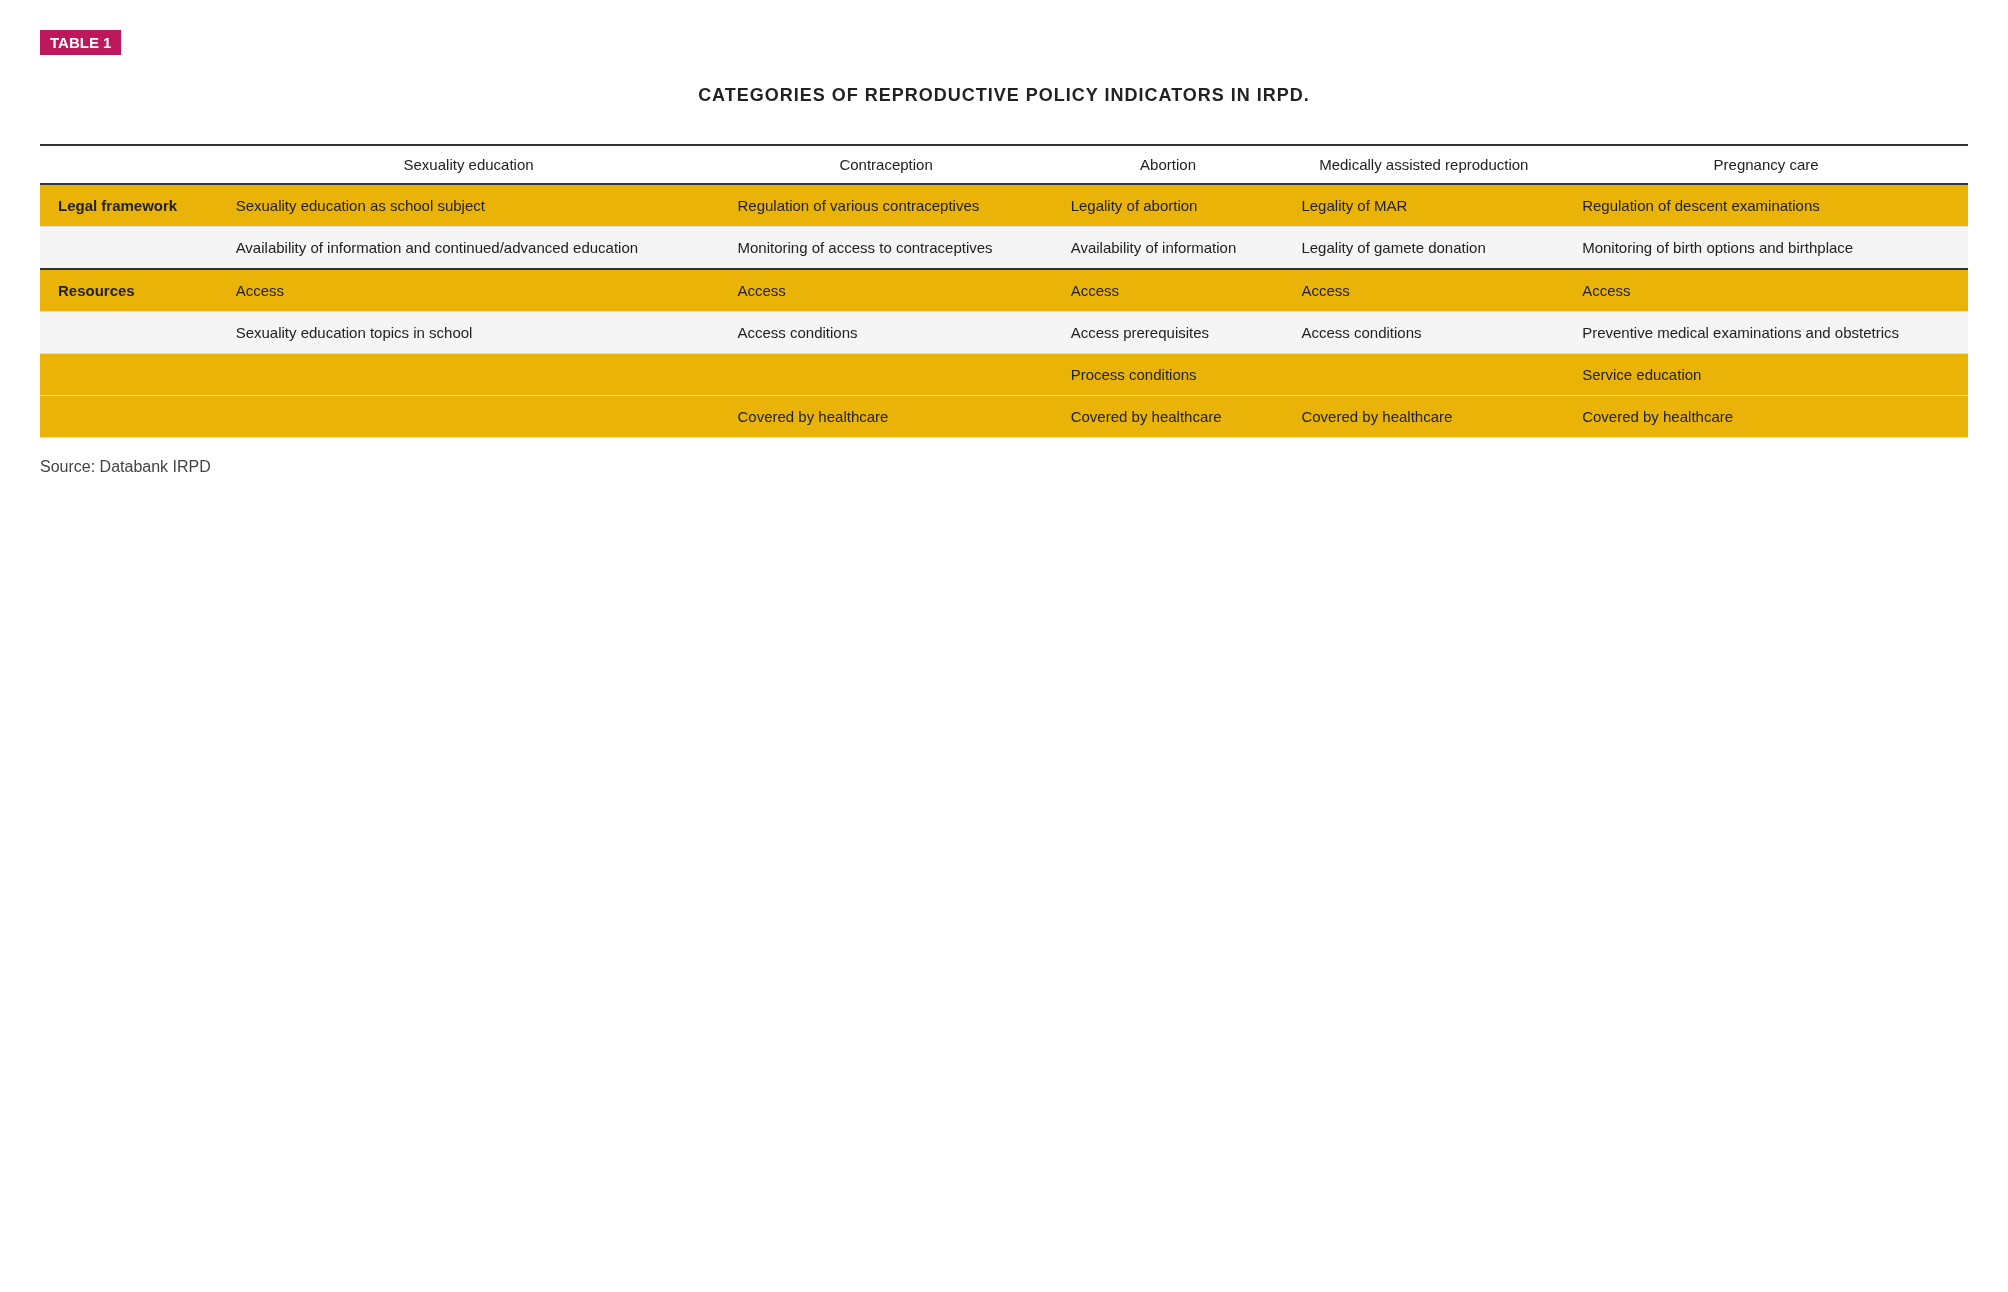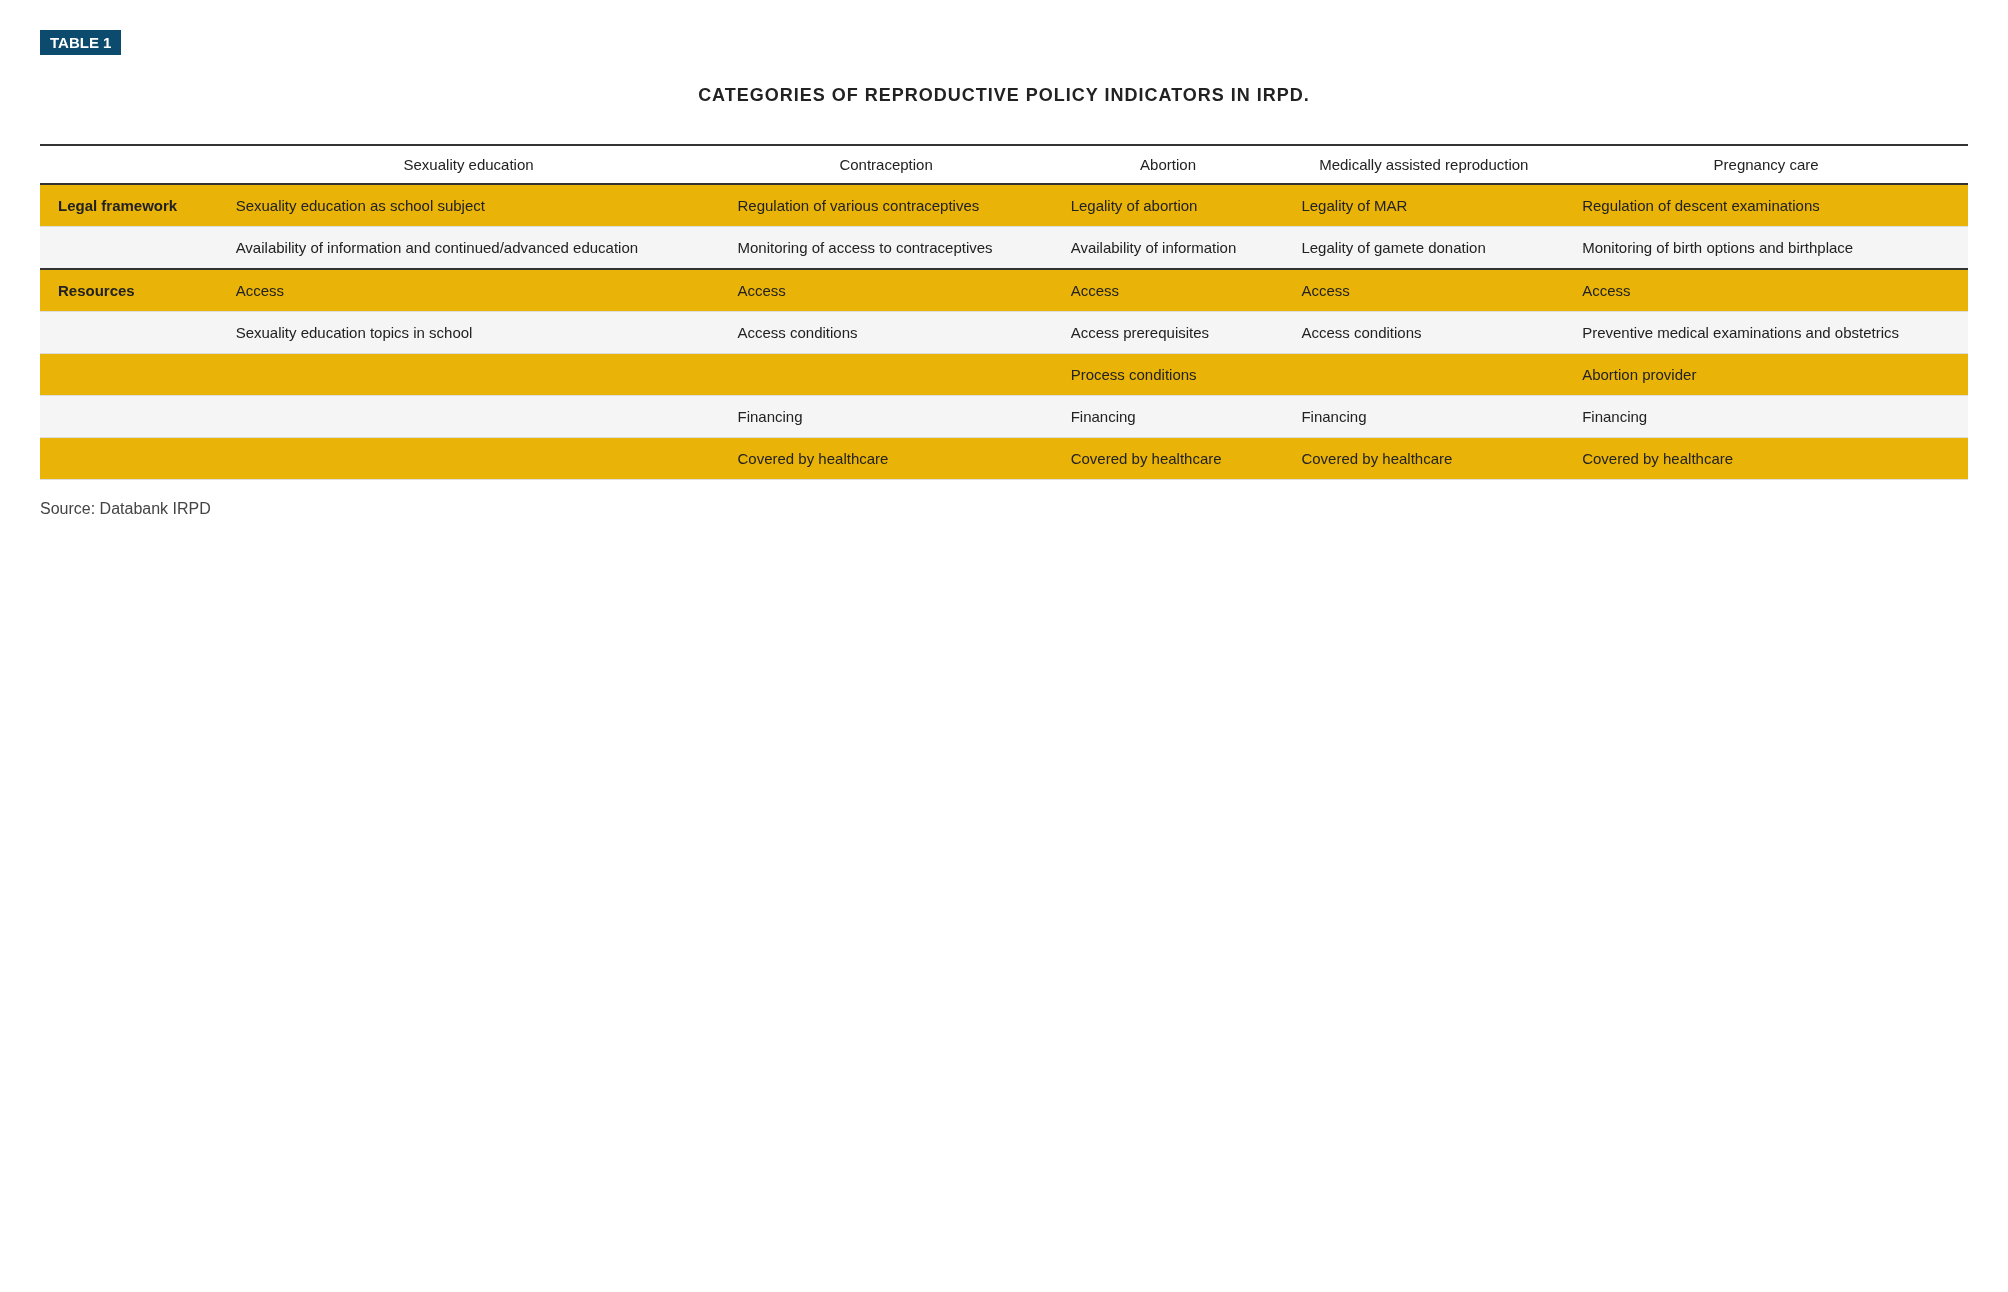--- a/index.html
+++ b/index.html
@@ -13,21 +13,21 @@
       font-family: Arial, Helvetica, sans-serif;
       font-size: 15px;
       color: #222;
       padding: 30px 40px;
       width: 2008px;
       min-height: 1292px;
     }
 
     .table-label {
       display: inline-block;
-      background: #0c4a6e;
+      background: #be185d;
       color: #fff;
       font-weight: bold;
       font-size: 15px;
       padding: 4px 10px;
       margin-bottom: 30px;
     }
 
     .table-title {
       text-align: center;
       font-weight: bold;
@@ -146,29 +146,21 @@
         <td>Access prerequisites</td>
         <td>Access conditions</td>
         <td>Preventive medical examinations and obstetrics</td>
       </tr>
       <tr class="row-odd">
         <td class="row-header"></td>
         <td></td>
         <td></td>
         <td>Process conditions</td>
         <td></td>
-        <td>Abortion provider</td>
-      </tr>
-      <tr class="row-even">
-        <td class="row-header"></td>
-        <td></td>
-        <td>Financing</td>
-        <td>Financing</td>
-        <td>Financing</td>
-        <td>Financing</td>
+        <td>Service education</td>
       </tr>
       <tr class="row-odd">
         <td class="row-header"></td>
         <td></td>
         <td>Covered by healthcare</td>
         <td>Covered by healthcare</td>
         <td>Covered by healthcare</td>
         <td>Covered by healthcare</td>
       </tr>
     </tbody>

